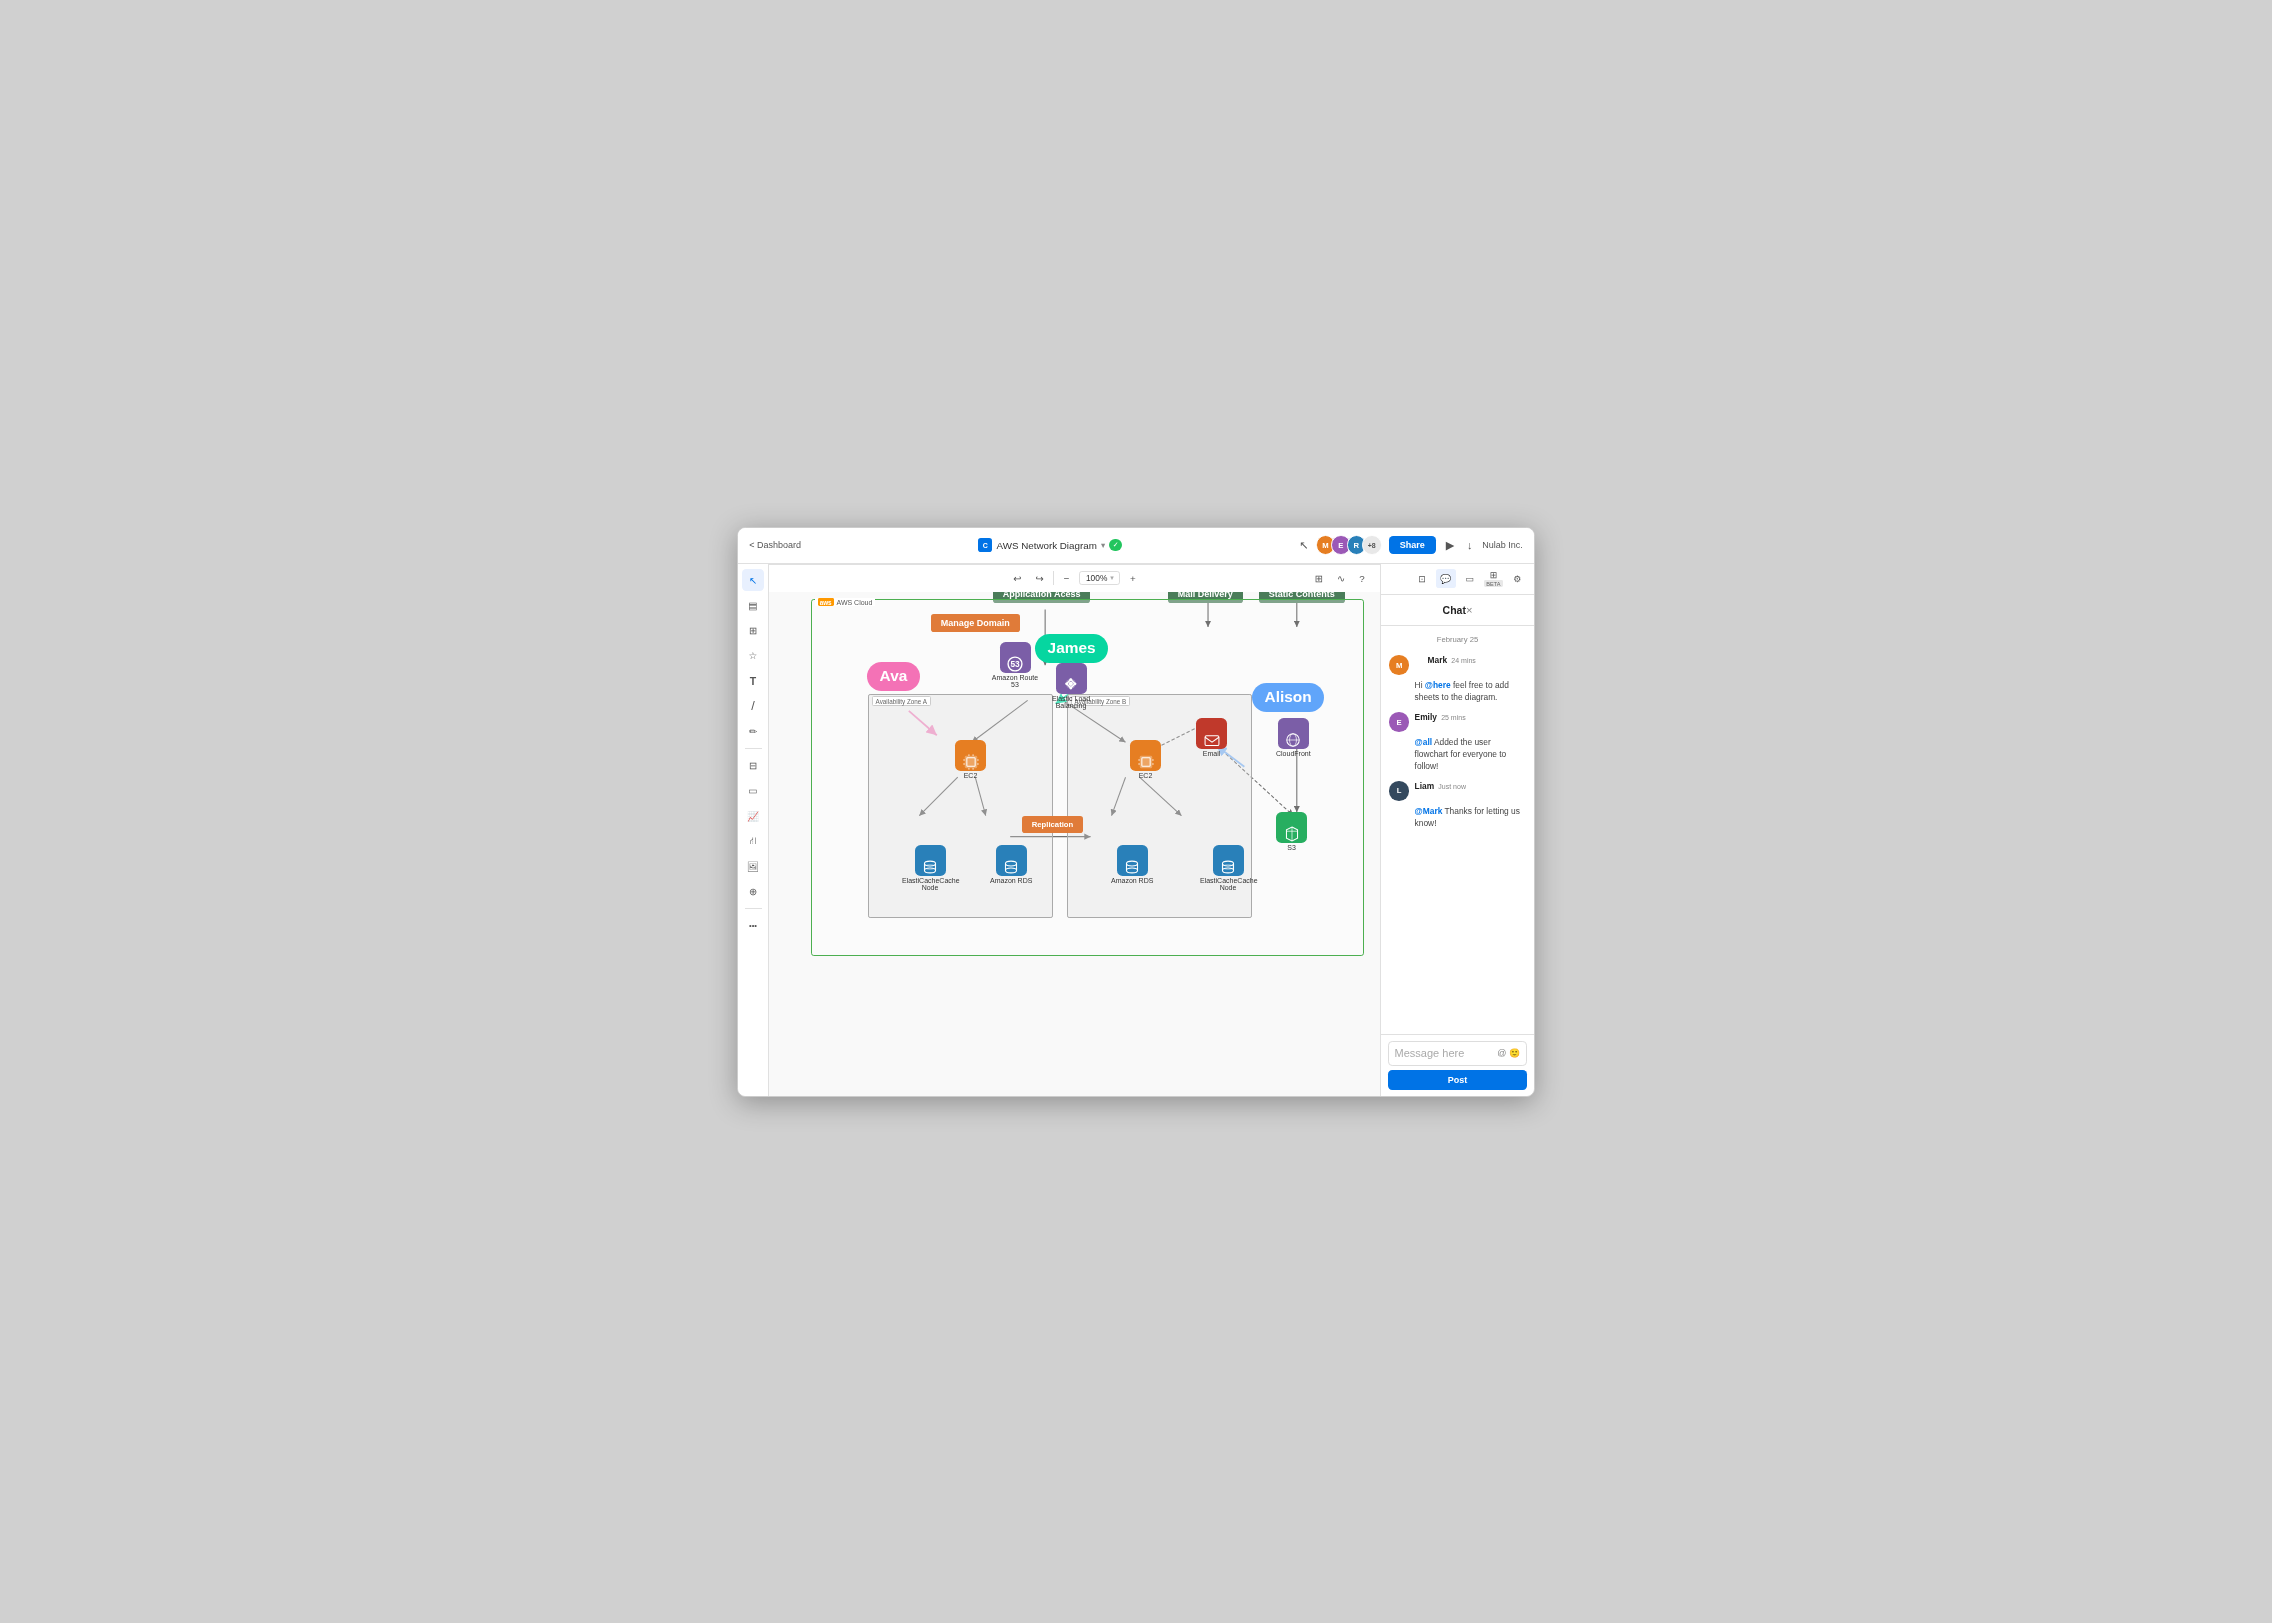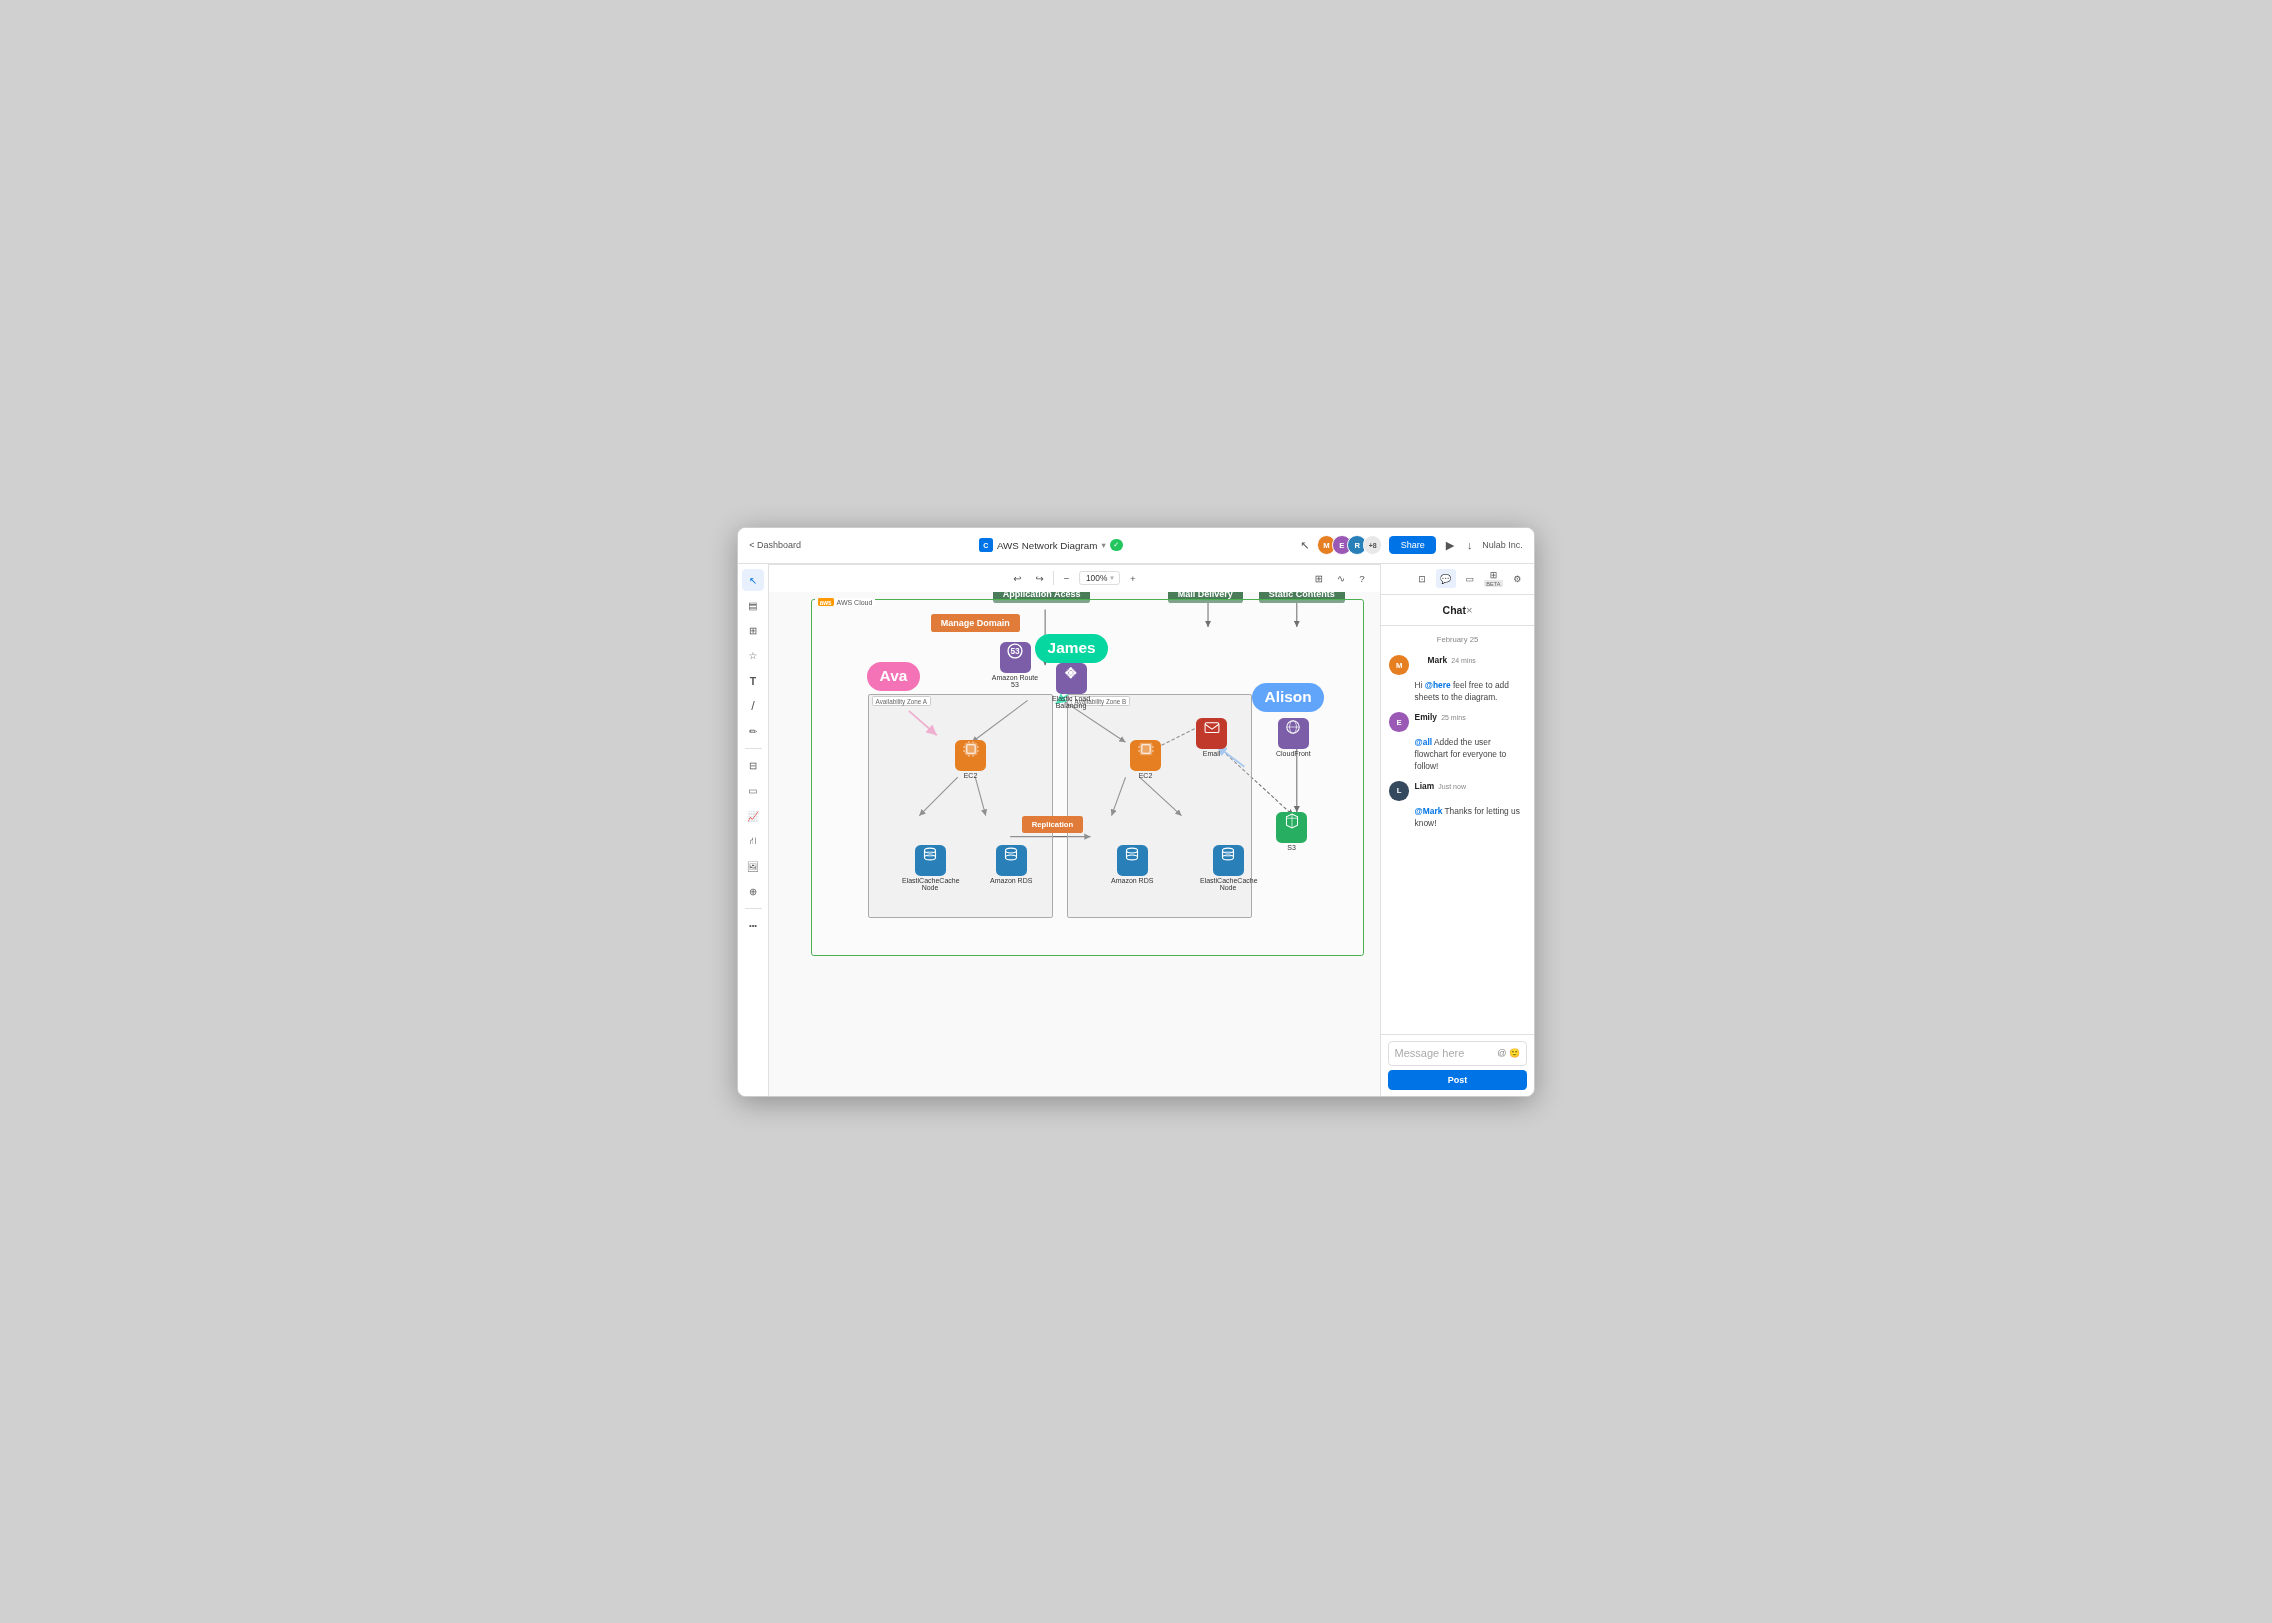--- a/index.html
+++ b/index.html
@@ -96,21 +96,21 @@
       display: flex; align-items: center; justify-content: center;
       font-size: 7px; color: #555; font-weight: 600;
     }
     .share-btn {
       background: #0073e6;
       color: white;
       border: none;
       padding: 4.2px 11.2px;
       border-radius: 4.2px;
       font-size: 9px;
-      font-weight: 400;
+      font-weight: 700;
       cursor: pointer;
     }
     .title-icon-btn {
       background: none; border: none; cursor: pointer;
       font-size: 11.2px; color: #555; padding: 2.8px;
     }
     .org-name { font-size: 9px; color: #555; }
 
     
     .main-content {
@@ -194,21 +194,21 @@
     .diagram-node {
       position: absolute;
       display: flex;
       flex-direction: column;
       align-items: center;
       gap: 1.4px;
     }
     .node-icon {
       width: 31px; height: 31px;
       border-radius: 5.6px;
-      display: flex; align-items: flex-start; justify-content: center;
+      display: flex; align-items: flex-end; justify-content: center;
       font-size: 14px;
       color: white;
     }
     .node-label {
       font-size: 7px;
       color: #333;
       text-align: center;
       max-width: 56px;
     }
 

